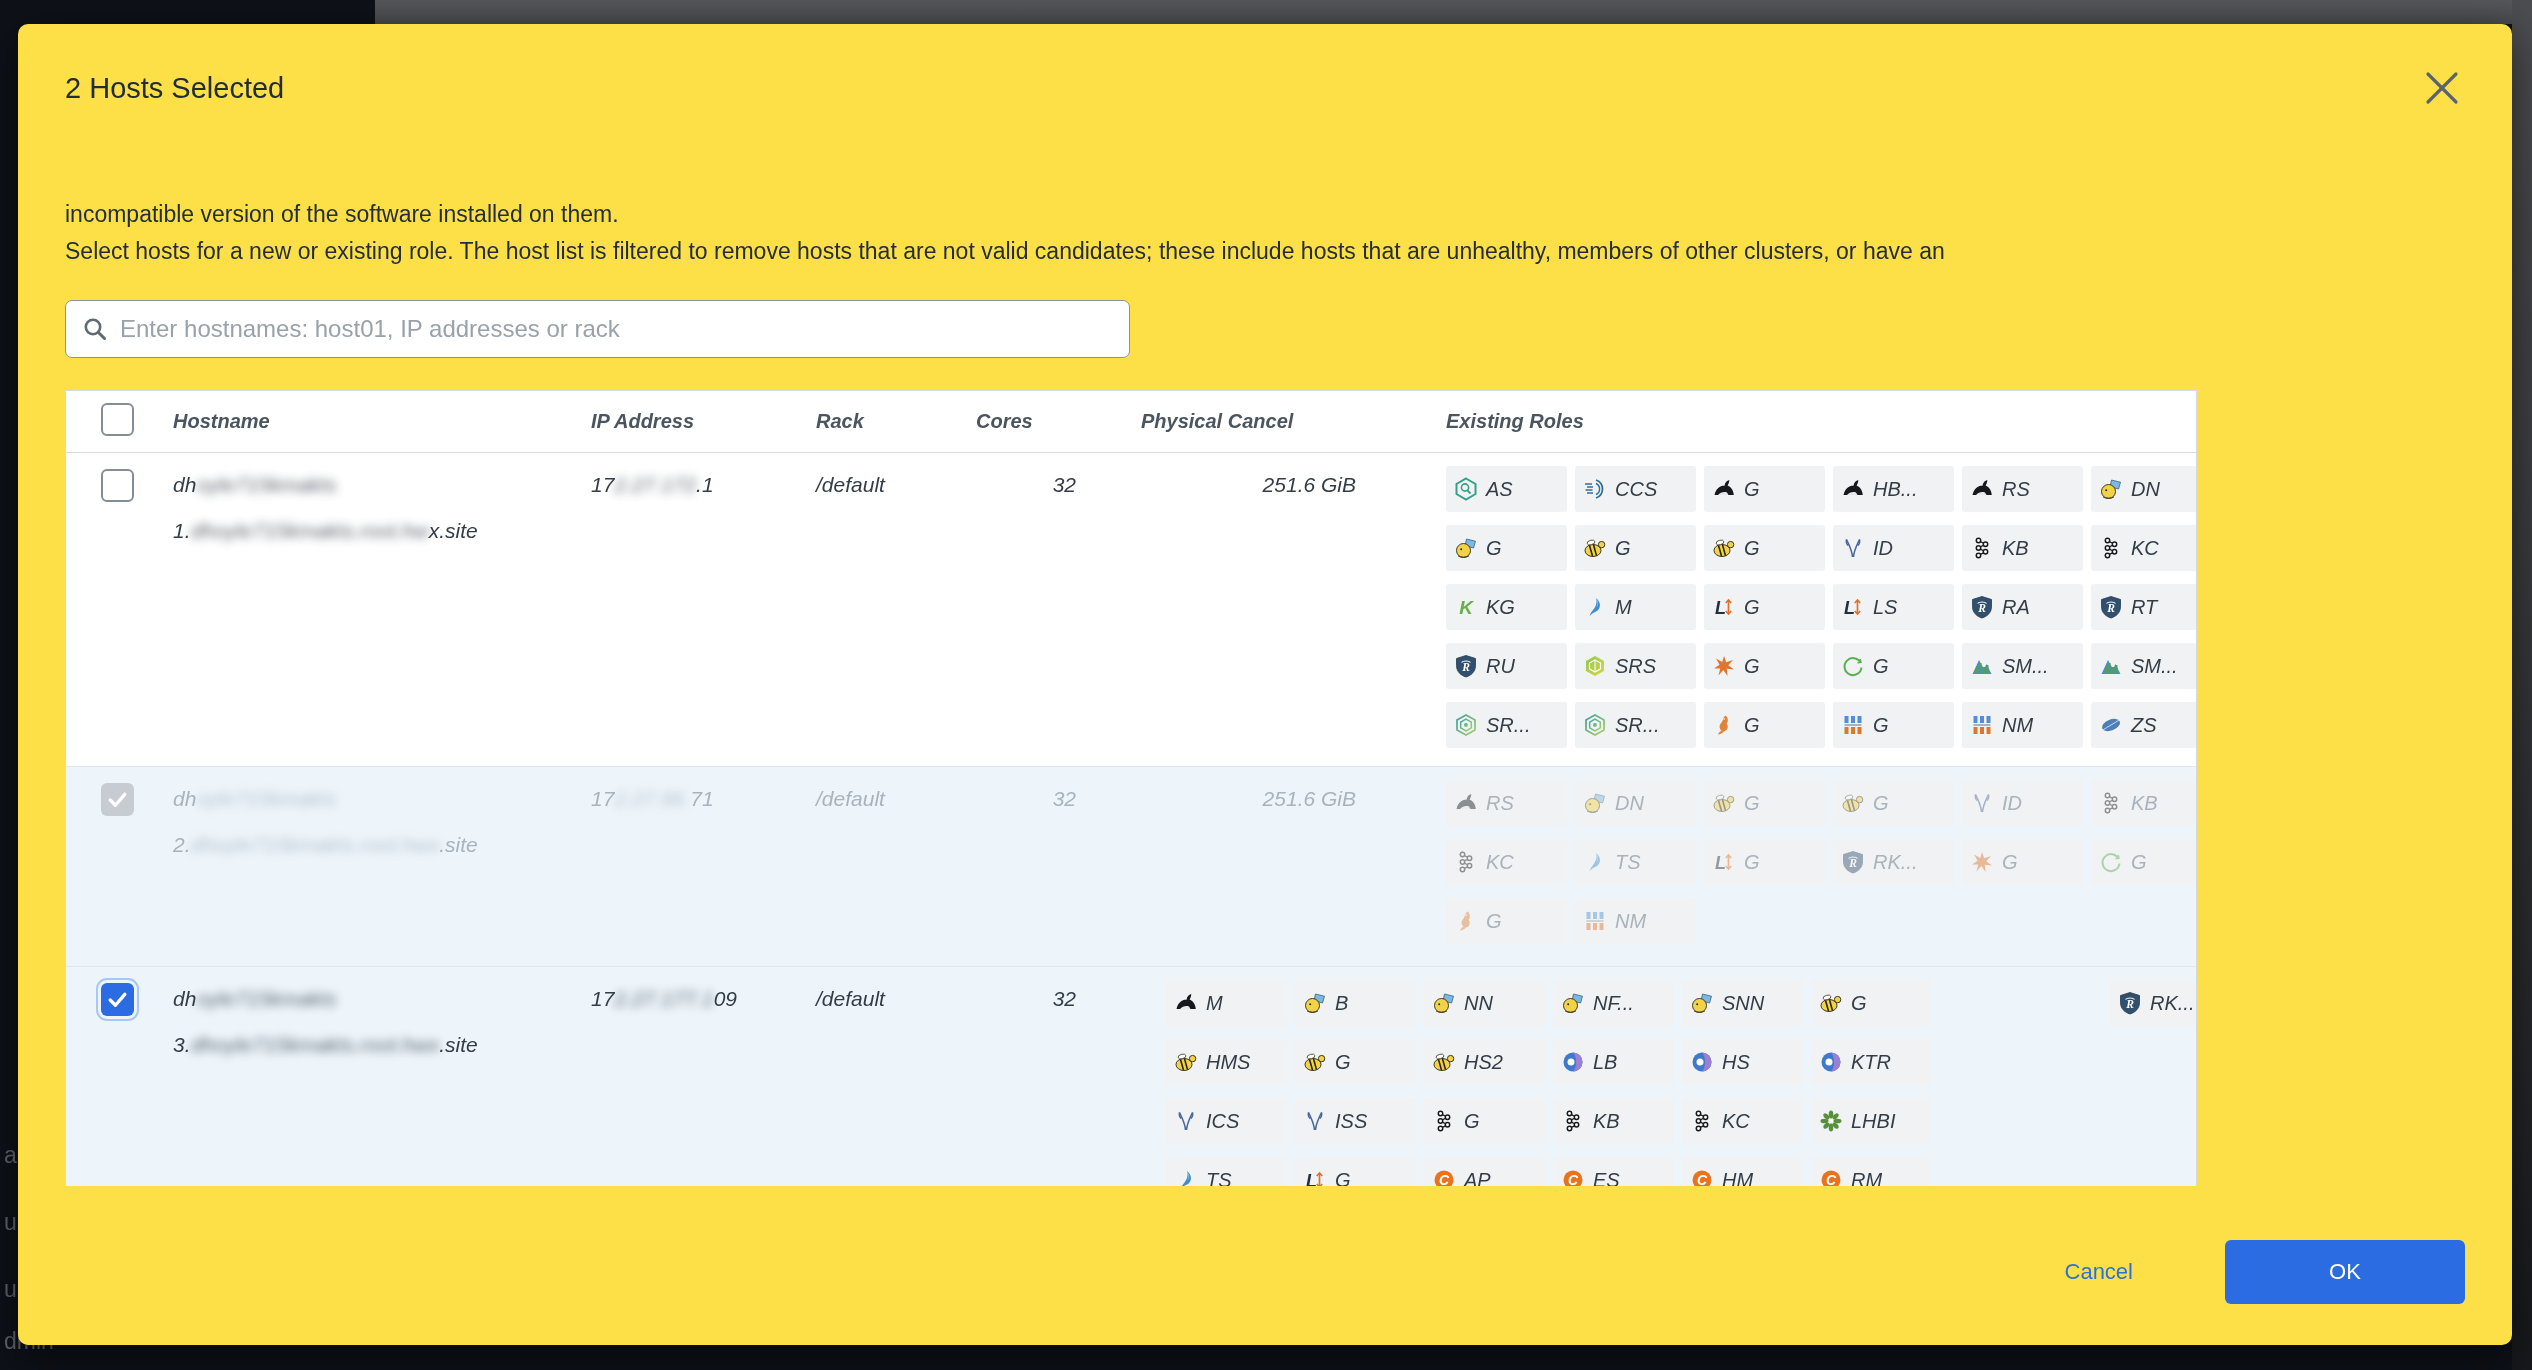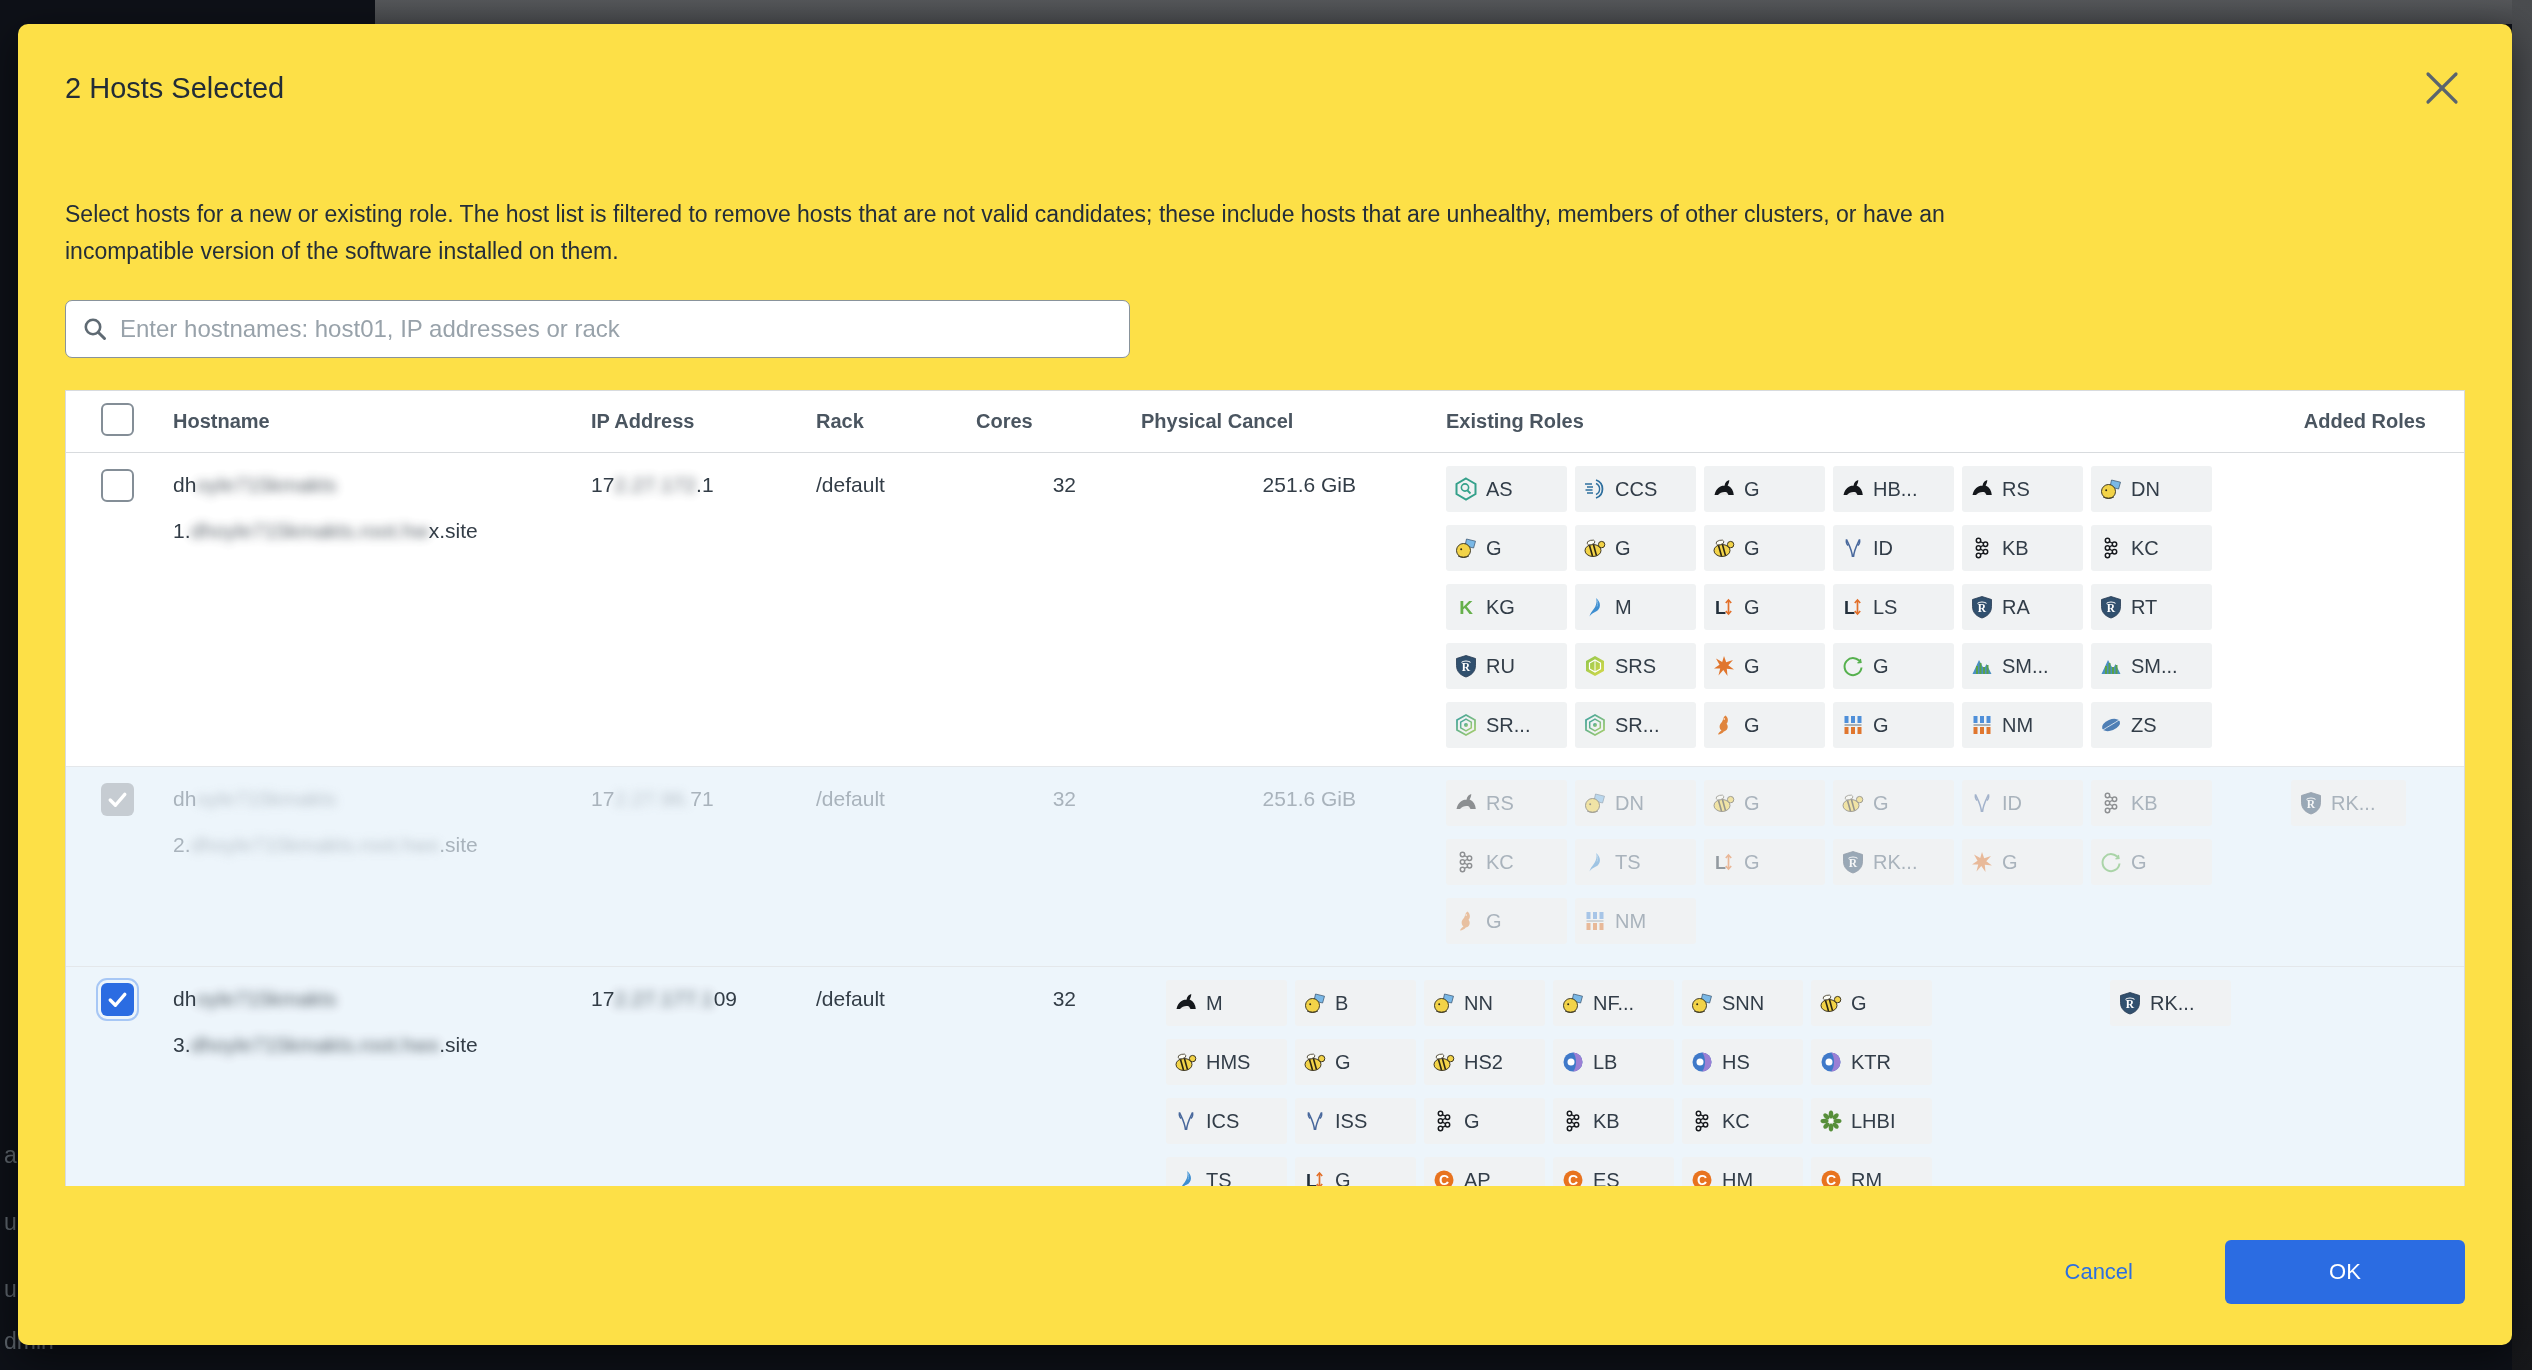--- a/index.html
+++ b/index.html
@@ -29,22 +29,22 @@
 
   
   .search { position:absolute; left:47px; top:276px; width:1065px; height:58px;
     border:1.5px solid #89939b; border-radius:7px; display:flex; align-items:center; background:#fff; }
   .search svg { margin-left:16px; flex:0 0 auto; }
   .search input { border:none; outline:none; flex:1; height:100%; font-size:24px;
     font-family:"Liberation Sans",sans-serif; color:#333; padding-left:12px; background:transparent; }
   .search input::placeholder { color:#98a2aa; }
 
   
-  .htable { position:absolute; left:47px; top:366px; width:2400px; height:796px;
-    border:1px solid #d8dbde; border-bottom:none; overflow:hidden; background:#fff; }
+  .htable { position:absolute; left:47px; top:366px; width:2132px; height:796px;
+    border:1px solid #d8dbde; border-bottom:none; overflow:hidden; background:#fff;font-style:italic; }
   .thead, .trow { display:grid; grid-template-columns:107px 418px 225px 160px 135px 280px 900px 175px; }
   .thead { height:62px; border-bottom:1px solid #d8dbde; align-items:center;
     font-weight:700; font-size:20px; color:#4a5560; }
   .cell { font-size:21px; color:#333d47; }
   .c-chk { padding-left:35px; }
   .trow .c-chk { padding-top:16px; }
   .c-mem-h { padding-left:30px; }
   .c-roles-h { padding-left:55px; }
   .right { text-align:right; padding-right:35px; }
   .right-added { text-align:right; padding-right:40px; }
@@ -98,22 +98,22 @@
   <button class="close-btn">
     <svg viewBox="0 0 40 40">
         <g stroke="#5a646e" stroke-width="3.2" stroke-linecap="round">
       <line x1="6" y1="6" x2="34" y2="34"></line>
           <line x1="34" y1="6" x2="6" y2="34"></line>
         </g>
       </svg>
   </button>
 
   <div class="desc">
+    <div>incompatible version of the software installed on them.</div>
     <div>Select hosts for a new or existing role. The host list is filtered to remove hosts that are not valid candidates; these include hosts that are unhealthy, members of other clusters, or have an</div>
-    <div>incompatible version of the software installed on them.</div>
   </div>
 
   <div class="search">
     <svg width="26" height="26" viewBox="0 0 26 26">
       <circle cx="11" cy="11" r="7.2" fill="none" stroke="#5f6a73" stroke-width="2.6"></circle>
       <line x1="16.2" y1="16.2" x2="22.5" y2="22.5" stroke="#5f6a73" stroke-width="3" stroke-linecap="round"></line>
     </svg>
     <input type="text" placeholder="Enter hostnames: host01, IP addresses or rack" style="">
   </div>
 

